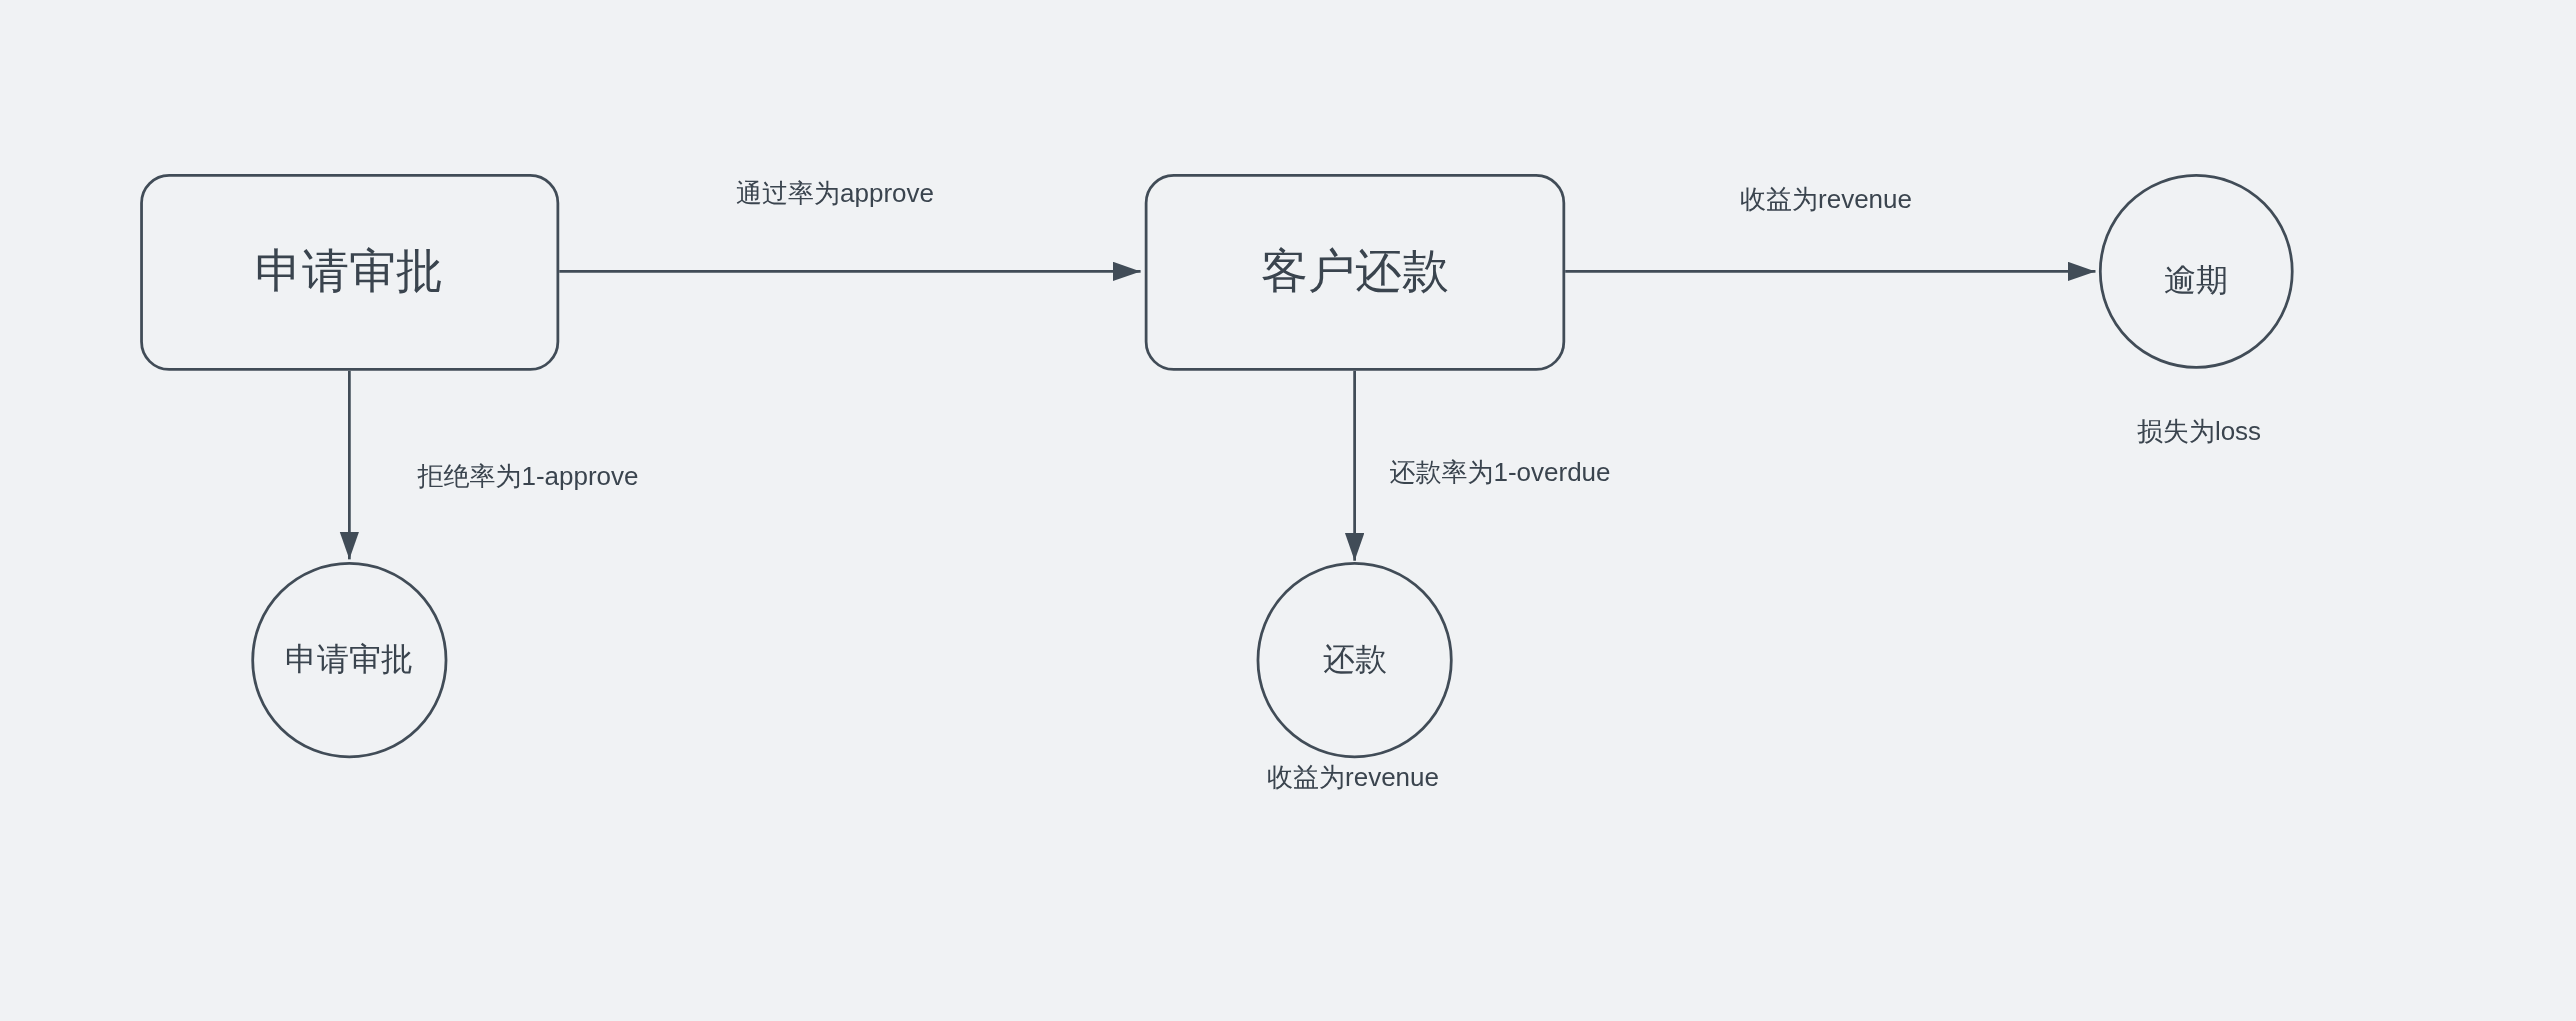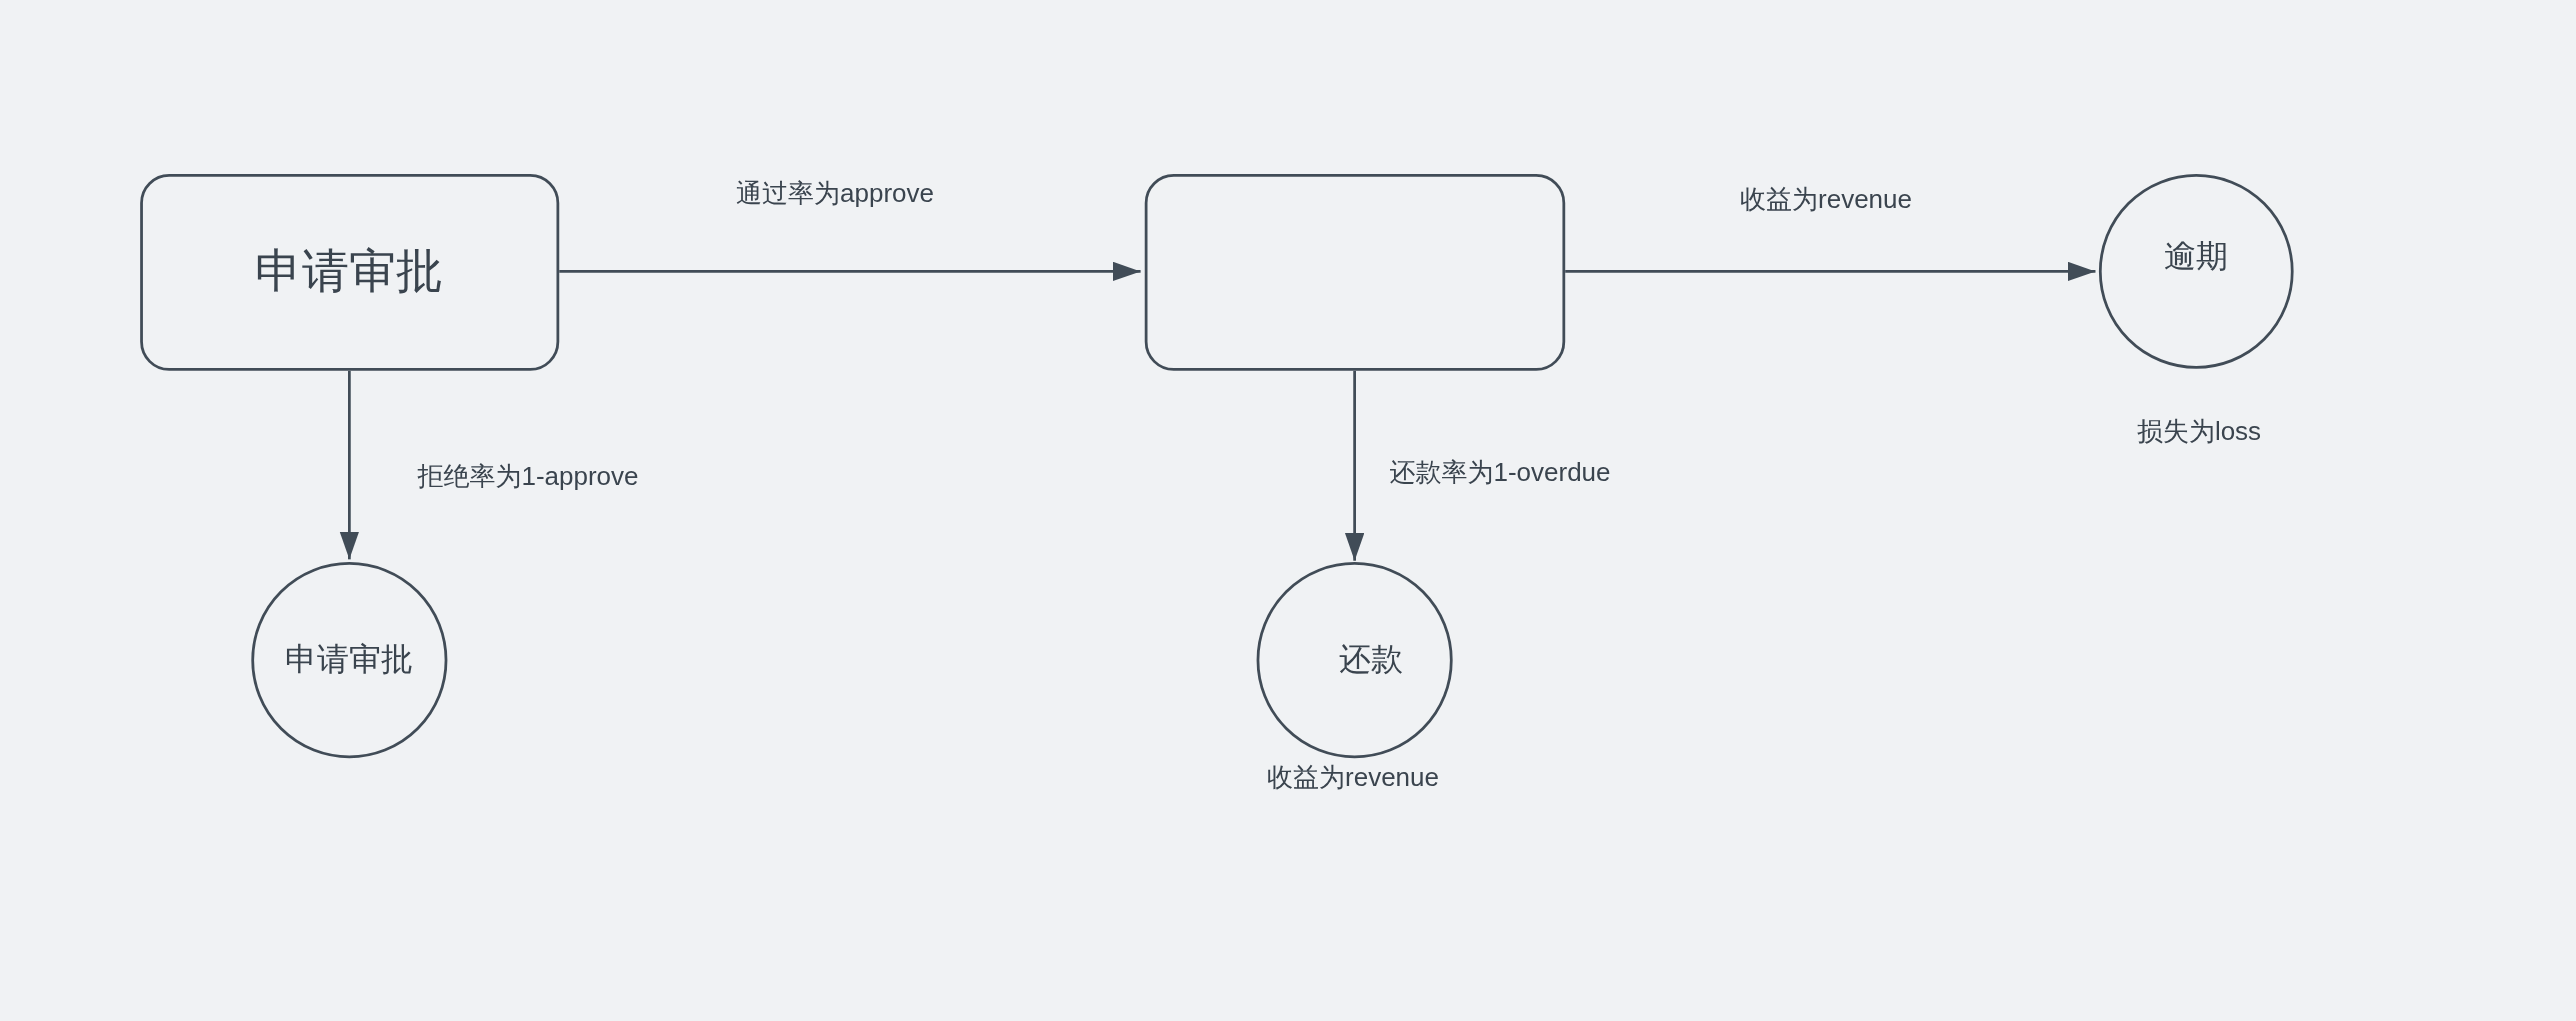--- a/index.html
+++ b/index.html
@@ -52,23 +52,24 @@
     <circle cx="1962" cy="956" r="140" fill="none" stroke="#414c57" stroke-width="4"></circle>
     <circle cx="3181" cy="393" r="139" fill="none" stroke="#414c57" stroke-width="4"></circle>
 
     <line x1="810" y1="393" x2="1652" y2="393" stroke="#414c57" stroke-width="4" marker-end="url(#arrow)"></line>
     <line x1="2267" y1="393" x2="3035" y2="393" stroke="#414c57" stroke-width="4" marker-end="url(#arrow)"></line>
     <line x1="506" y1="537" x2="506" y2="810" stroke="#414c57" stroke-width="4" marker-end="url(#arrow)"></line>
     <line x1="1962" y1="537" x2="1962" y2="812" stroke="#414c57" stroke-width="4" marker-end="url(#arrow)"></line>
   </svg>
 
   <div class="label node-title" style="left:349px; top:271px;">申请审批</div>
+  <div class="label node-title" style="left:1355px; top:271px;">客户还款</div>
   <div class="label circle-title" style="left:349px; top:660px;">申请审批</div>
-  <div class="label circle-title" style="left:1355px; top:660px;margin-left:16px;">还款</div>
-  <div class="label circle-title" style="left:2196px; top:257px;">逾期</div>
+  <div class="label circle-title" style="left:1355px; top:660px;">还款</div>
+  <div class="label circle-title" style="left:2196px; top:281px;">逾期</div>
 
   <div class="label edge-label" style="left:835px; top:193px;">通过率为approve</div>
   <div class="label edge-label" style="left:1826px; top:199px;">收益为revenue</div>
   <div class="label edge-label" style="left:528px; top:476px;text-align:right;">拒绝率为1-approve</div>
   <div class="label edge-label" style="left:1500px; top:472px;">还款率为1-overdue</div>
 
   <div class="label note-label" style="left:1353px; top:777px;">收益为revenue</div>
   <div class="label note-label" style="left:2199px; top:431px;">损失为loss</div>
 
 </div>

